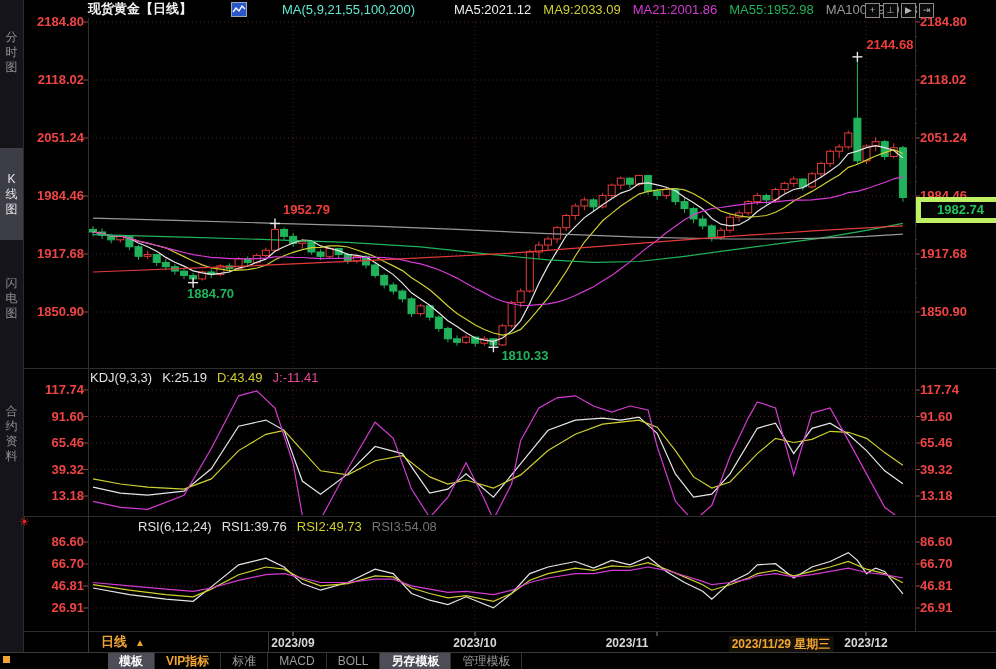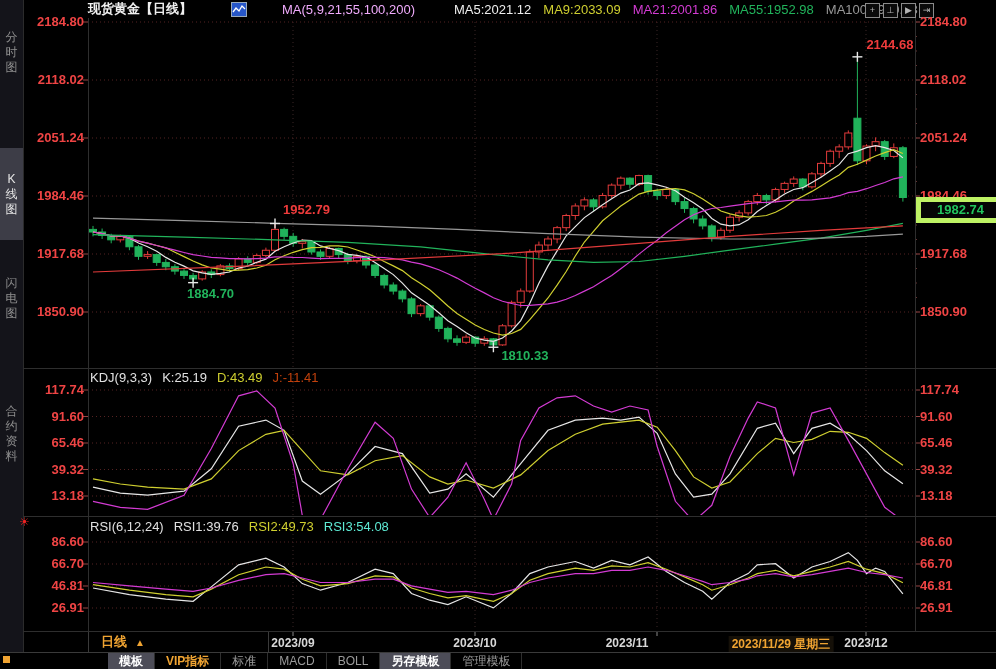--- a/index.html
+++ b/index.html
@@ -11,21 +11,21 @@
   
   .sidebar{position:absolute;left:0;top:0;width:23px;height:652px;background:#14141a;border-right:1px solid #2b2b2b;}
   .side-tab{position:absolute;left:0;width:23px;color:#8f8f8f;font-size:12px;line-height:1.25;
             text-align:center;cursor:pointer;display:flex;align-items:center;justify-content:center;}
   .side-tab.sel{background:#3d3d47;color:#e5e5e5;}
 
   
   .hdr{position:absolute;left:88px;top:0;height:18px;display:flex;align-items:center;font-size:13px;white-space:nowrap;gap:29px;}
   .hdr .title{color:#f0f0f0;font-weight:bold;margin-right:10px;}
   .hicon{display:inline-block;width:14px;height:13px;background:#2757c9;border:1px solid #9ab;margin-right:6px;position:relative;}
-  .ma-set{color:#f0abfc;margin-right:10px;}
+  .ma-set{color:#5eead4;margin-right:10px;}
   .ma-item{margin-right:12px;}
   .wicons{position:absolute;left:862px;top:3px;display:flex;}
   .wicon{width:13px;height:13px;border:1px solid #8a8a8a;color:#b5b5b5;font-size:9px;line-height:12px;
          text-align:center;margin-left:3px;cursor:pointer;background:#0a0a0a;}
 
   
   .plabel{position:absolute;font-size:13px;font-weight:bold;color:#ef4444;height:15px;line-height:15px;}
   .plabel.left{left:20px;width:64px;text-align:right;}
   .plabel.right{left:920px;width:70px;text-align:left;}
   .curprice{position:absolute;left:916px;top:197px;width:64px;height:16px;line-height:16px;
@@ -407,22 +407,22 @@
       <div class="plabel left" style="top: 556.004px;">66.70</div>
       <div class="plabel right" style="top: 556.004px;">66.70</div>
       <div class="plabel left" style="top: 577.996px;">46.81</div>
       <div class="plabel right" style="top: 577.996px;">46.81</div>
       <div class="plabel left" style="top: 600px;">26.91</div>
       <div class="plabel right" style="top: 600px;">26.91</div>
     </div>
 
   <div class="curprice">1982.74</div>
 
-  <div class="ind-hdr" id="kdjHdr" style="top:370px"><span style="color: rgb(224, 224, 224);">KDJ(9,3,3)</span><span style="color: rgb(224, 224, 224);">K:25.19</span><span style="color: rgb(207, 207, 48);">D:43.49</span><span style="color: #c2410c;">J:-11.41</span></div>
-  <div class="ind-hdr" id="rsiHdr" style="top:519px"><span style="color: rgb(224, 224, 224);">RSI(6,12,24)</span><span style="color: rgb(224, 224, 224);">RSI1:39.76</span><span style="color: rgb(207, 207, 48);">RSI2:49.73</span><span style="color: #5eead4;">RSI3:54.08</span></div>
+  <div class="ind-hdr" id="kdjHdr" style="top:370px"><span style="color: rgb(224, 224, 224);">KDJ(9,3,3)</span><span style="color: rgb(224, 224, 224);">K:25.19</span><span style="color: rgb(207, 207, 48);">D:43.49</span><span style="color: #ec4899;">J:-11.41</span></div>
+  <div class="ind-hdr" id="rsiHdr" style="top:519px"><span style="color: rgb(224, 224, 224); padding-left: 48px;">RSI(6,12,24)</span><span style="color: rgb(224, 224, 224);">RSI1:39.76</span><span style="color: rgb(207, 207, 48);">RSI2:49.73</span><span style="color: #737373;">RSI3:54.08</span></div>
   <span class="sun-icon">☀</span>
 
   <div class="hline" style="top:368px"></div>
   <div class="hline" style="top:516px"></div>
   <div class="hline" style="top:631px"></div>
   <div class="vline" style="left:88px;top:18px;height:613px"></div>
   <div class="vline" style="left:915px;top:18px;height:613px"></div>
 
   <div class="period-cell">
     <span class="plbl">日线</span>

